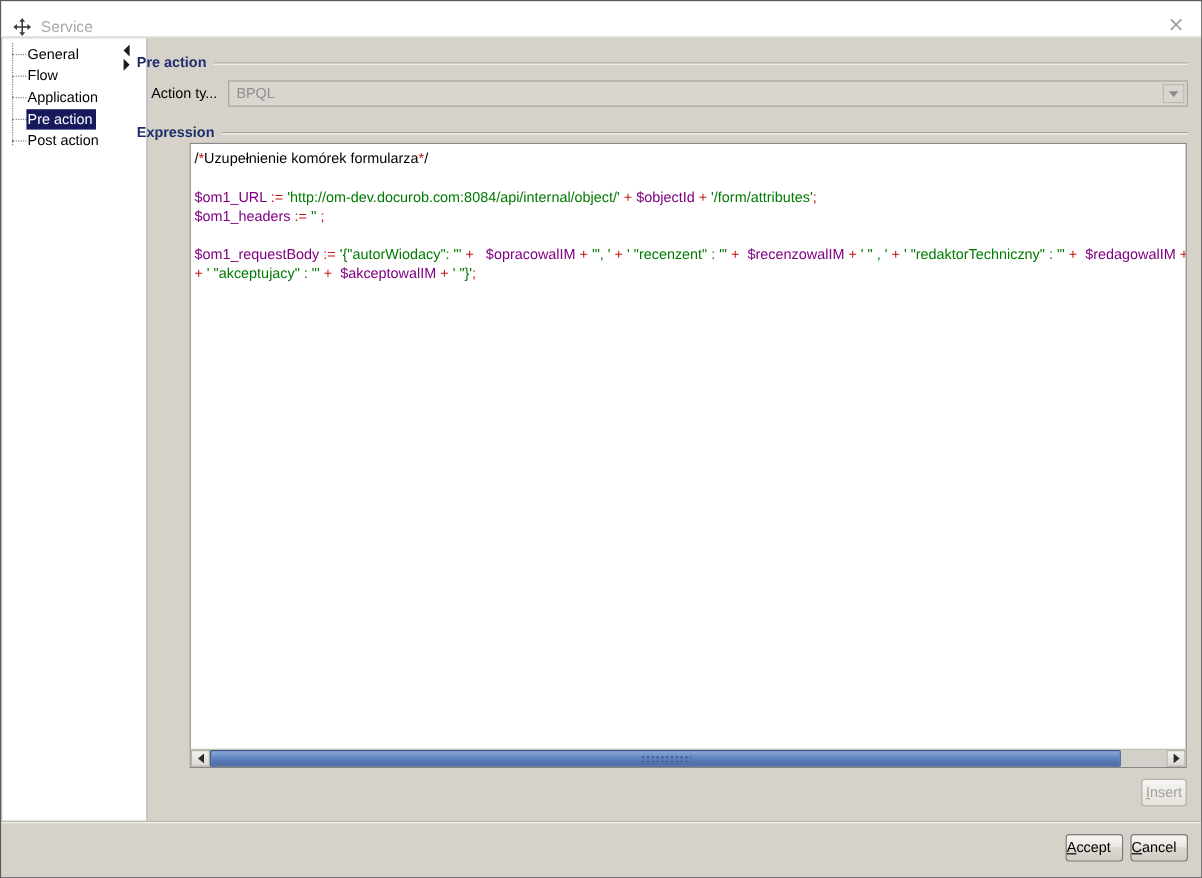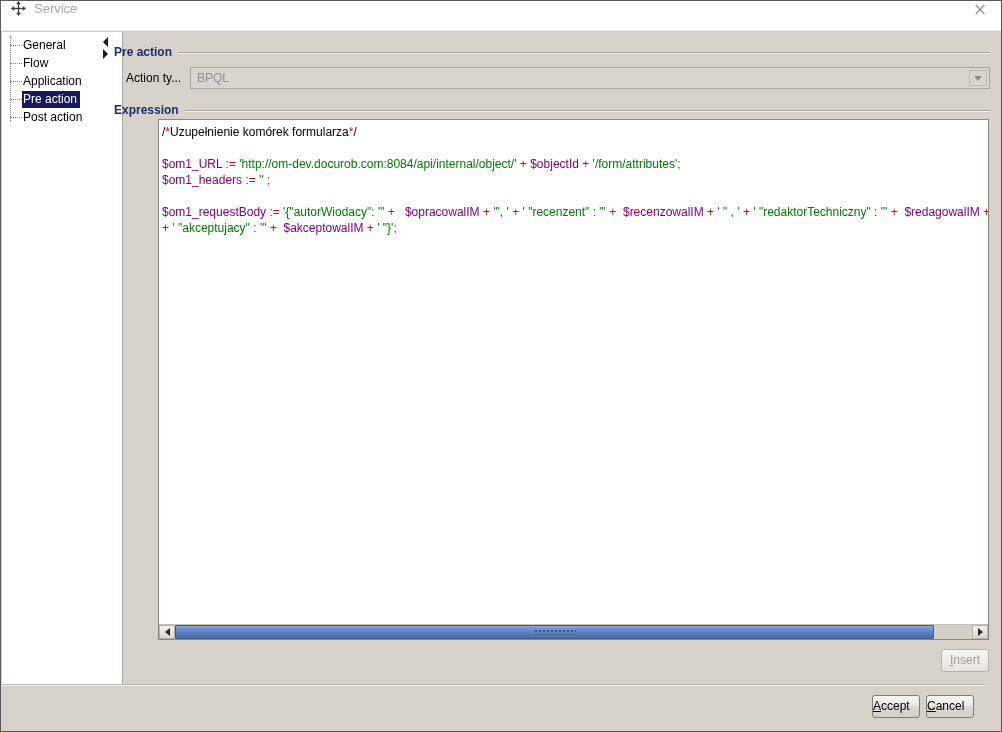--- a/index.html
+++ b/index.html
@@ -15,21 +15,21 @@
     width: 1002px; height: 732px;
     border: 1px solid #5a5a5a;
     background: var(--dialog-bg, #d6d2ca);
     overflow: hidden;
   }
   
   .titlebar {
     position: absolute; left: 0; top: 0; right: 0; height: 30px;
     background: #ffffff;
     border-bottom: 1px solid #e8e6e1;
-    display: flex; align-items: flex-start;
+    display: flex; align-items: flex-end;
     padding: 0 10px;
   }
   .titlebar .win-icon { width: 15px; height: 15px; margin-right: 8px; }
   .titlebar .win-title { color: #a9a9a9; font-size: 13px; }
   .titlebar .close-btn {
     margin-left: auto;
     color: #9b9b9b; font-size: 17px; line-height: 17px;
     width: 22px; text-align: center; cursor: default;
     font-family: "DejaVu Sans", sans-serif;
   }
@@ -168,32 +168,32 @@
   .sb-grip {
     position: absolute; left: 50%; top: 3px; bottom: 3px;
     width: 42px; margin-left: -21px;
     background-image: radial-gradient(#2e4d80 32%, transparent 34%);
     background-size: 4px 4px;
     opacity: .8;
   }
   
   .insert-btn {
     position: absolute; right: 12px; top: 617px;
-    width: 48px; height: 23px;
+    width: 38px; height: 23px;
     border: 1px solid #b6b3ac;
     border-radius: 3px;
     background: linear-gradient(#f6f5f2, #e6e3dd);
     color: #a3a09a;
     text-align: center;
   }
   .btn-label { display: block; line-height: 21px; }
   .btn-label::first-letter { text-decoration: underline; }
   
   .footer {
-    position: absolute; left: 0; right: 16px; bottom: 0; height: 47px;
+    position: absolute; left: 0; right: 0; bottom: 0; height: 47px;
     background: var(--dialog-bg, #d6d2ca);
     border-top: 1px solid #bab7af;
     box-shadow: inset 0 1px 0 #f2f0eb;
   }
   .footer .f-btn {
     position: absolute; top: 10px;
     width: 48px; height: 23px;
     border: 1px solid #7c7c7c;
     border-radius: 3px;
     background: linear-gradient(#f7f6f4 0%, #ece9e4 45%, #dcd8d1 50%, #d2cec6 100%);

